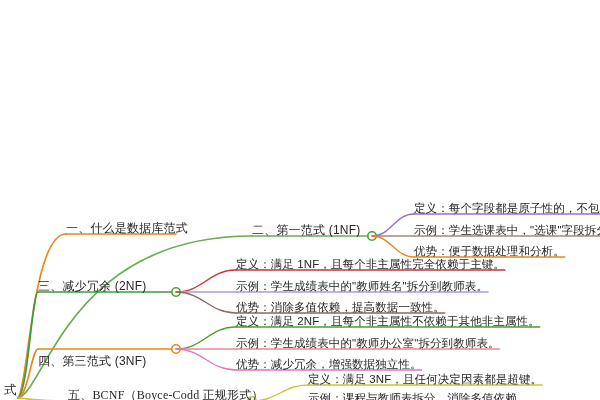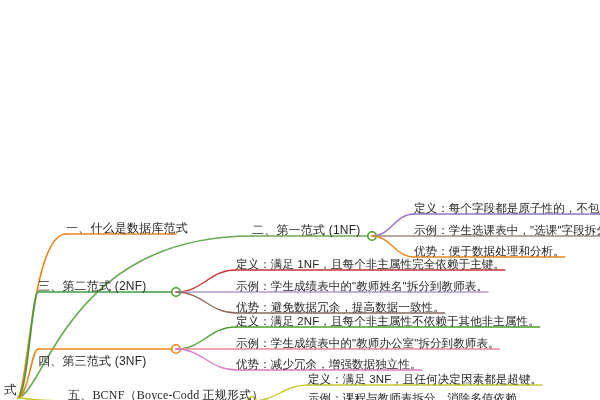--- a/index.html
+++ b/index.html
@@ -95,24 +95,24 @@
       <path d="M 308 404 L 528.421875 404" fill="none" stroke="#c8c832" stroke-width="1.4" stroke-linecap="round"></path>
       <path d="M 252 401 C 277.2 401, 282.8 404, 308 404" fill="none" stroke="#c8c832" stroke-width="1.4" stroke-linecap="round"></path>
     </svg>
   <div id="labels">
       <div class="node node-root" style="left: 4px; top: 396px;">式</div>
       <div class="node node-main" style="left: 66px; top: 234px;">一、什么是数据库范式</div>
       <div class="node node-main" style="left: 252px; top: 236px; text-align: right;">二、第一范式 (1NF)</div>
       <div class="node node-detail" style="left: 414px; top: 214px;"><span class="lbl">定义</span><span>：</span><span>每个字段都是原子性的，不包含</span></div>
       <div class="node node-detail" style="left: 414px; top: 236px;"><span class="lbl">示例</span><span>：</span><span>学生选课表中，"选课"字段拆分</span></div>
       <div class="node node-detail" style="left: 414px; top: 257px; text-align: right;"><span class="lbl">优势</span><span>：</span><span>便于数据处理和分析。</span></div>
-      <div class="node node-main" style="left: 38px; top: 292px;">三、第二范式 (2NF)</div>
+      <div class="node node-main" style="left: 38px; top: 292px;">三、减少冗余 (2NF)</div>
       <div class="node node-detail" style="left: 236px; top: 270px;"><span class="lbl">定义</span><span>：</span><span>满足 1NF，且每个非主属性完全依赖于主键。</span></div>
       <div class="node node-detail" style="left: 236px; top: 292px;"><span class="lbl">示例</span><span>：</span><span>学生成绩表中的"教师姓名"拆分到教师表。</span></div>
-      <div class="node node-detail" style="left: 236px; top: 313px;"><span class="lbl">优势</span><span>：</span><span>避免数据冗余，提高数据一致性。</span></div>
+      <div class="node node-detail" style="left: 236px; top: 313px;"><span class="lbl">优势</span><span>：</span><span>消除多值依赖，提高数据一致性。</span></div>
       <div class="node node-main" style="left: 38px; top: 367px;">四、第三范式 (3NF)</div>
       <div class="node node-detail" style="left: 236px; top: 327px;"><span class="lbl">定义</span><span>：</span><span>满足 2NF，且每个非主属性不依赖于其他非主属性。</span></div>
       <div class="node node-detail" style="left: 236px; top: 349px;"><span class="lbl">示例</span><span>：</span><span>学生成绩表中的"教师办公室"拆分到教师表。</span></div>
       <div class="node node-detail" style="left: 236px; top: 370px; text-align: center;"><span class="lbl">优势</span><span>：</span><span>减少冗余，增强数据独立性。</span></div>
       <div class="node node-main" style="left: 68px; top: 401px; font-family: Liberation Serif, serif;">五、BCNF（Boyce-Codd 正规形式）</div>
       <div class="node node-detail" style="left: 308px; top: 385px;"><span class="lbl">定义</span><span>：</span><span>满足 3NF，且任何决定因素都是超键。</span></div>
       <div class="node node-detail" style="left: 308px; top: 404px;"><span class="lbl">示例</span><span>：</span><span>课程与教师表拆分，消除多值依赖。</span></div>
     </div>
 </div>
 

